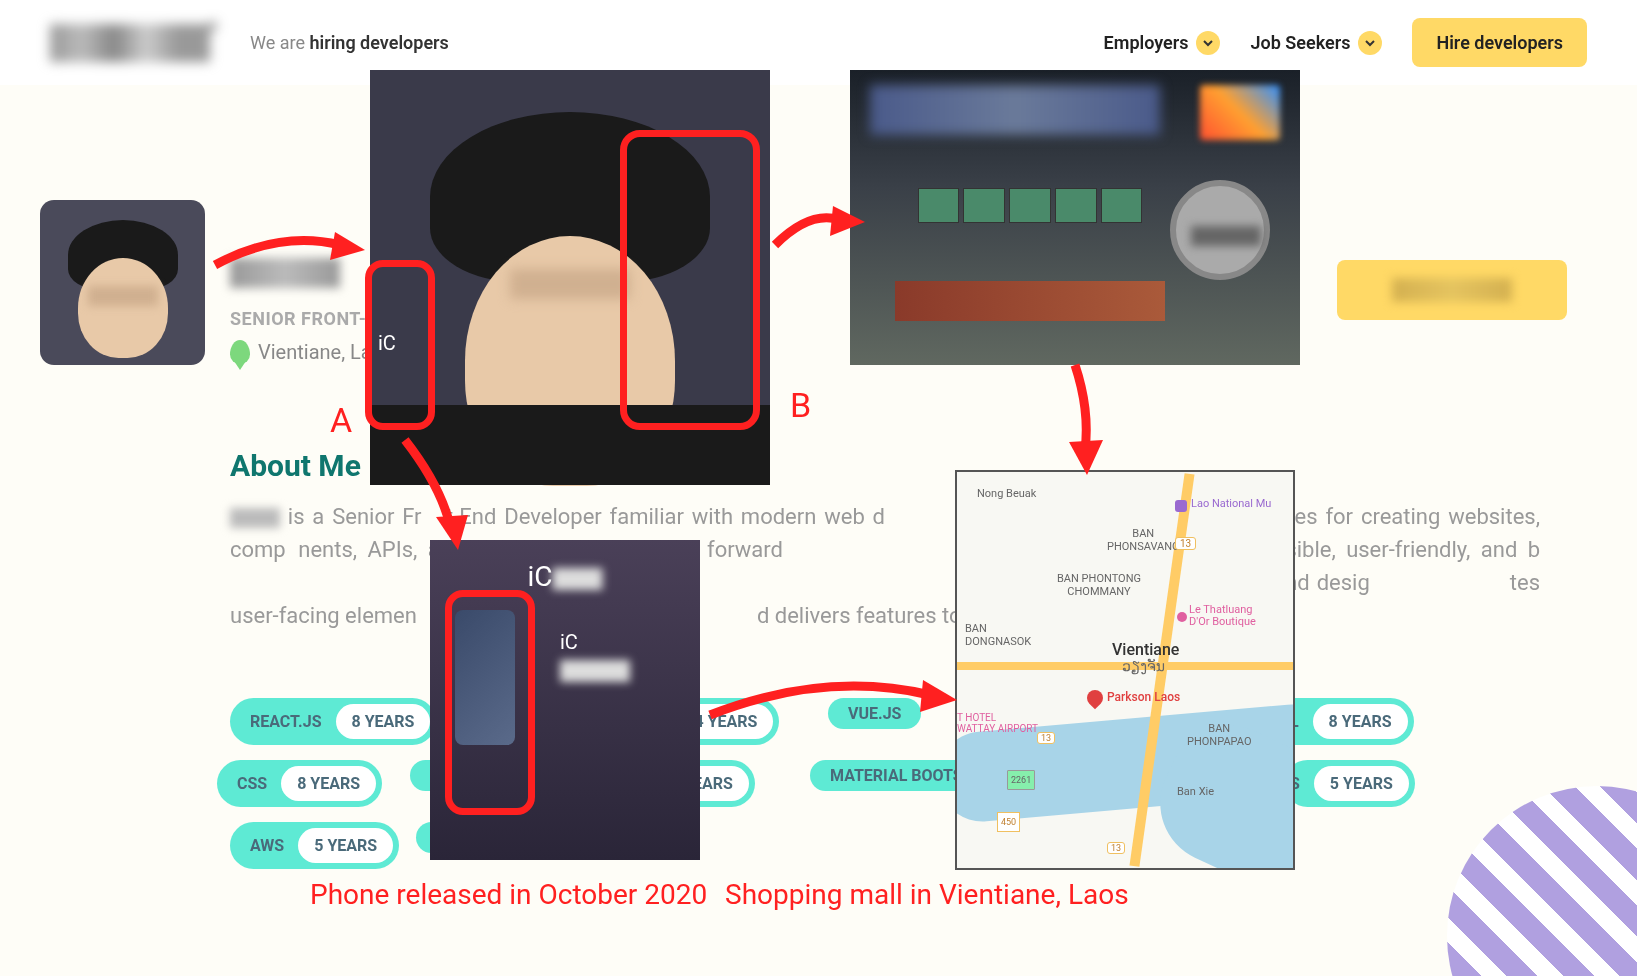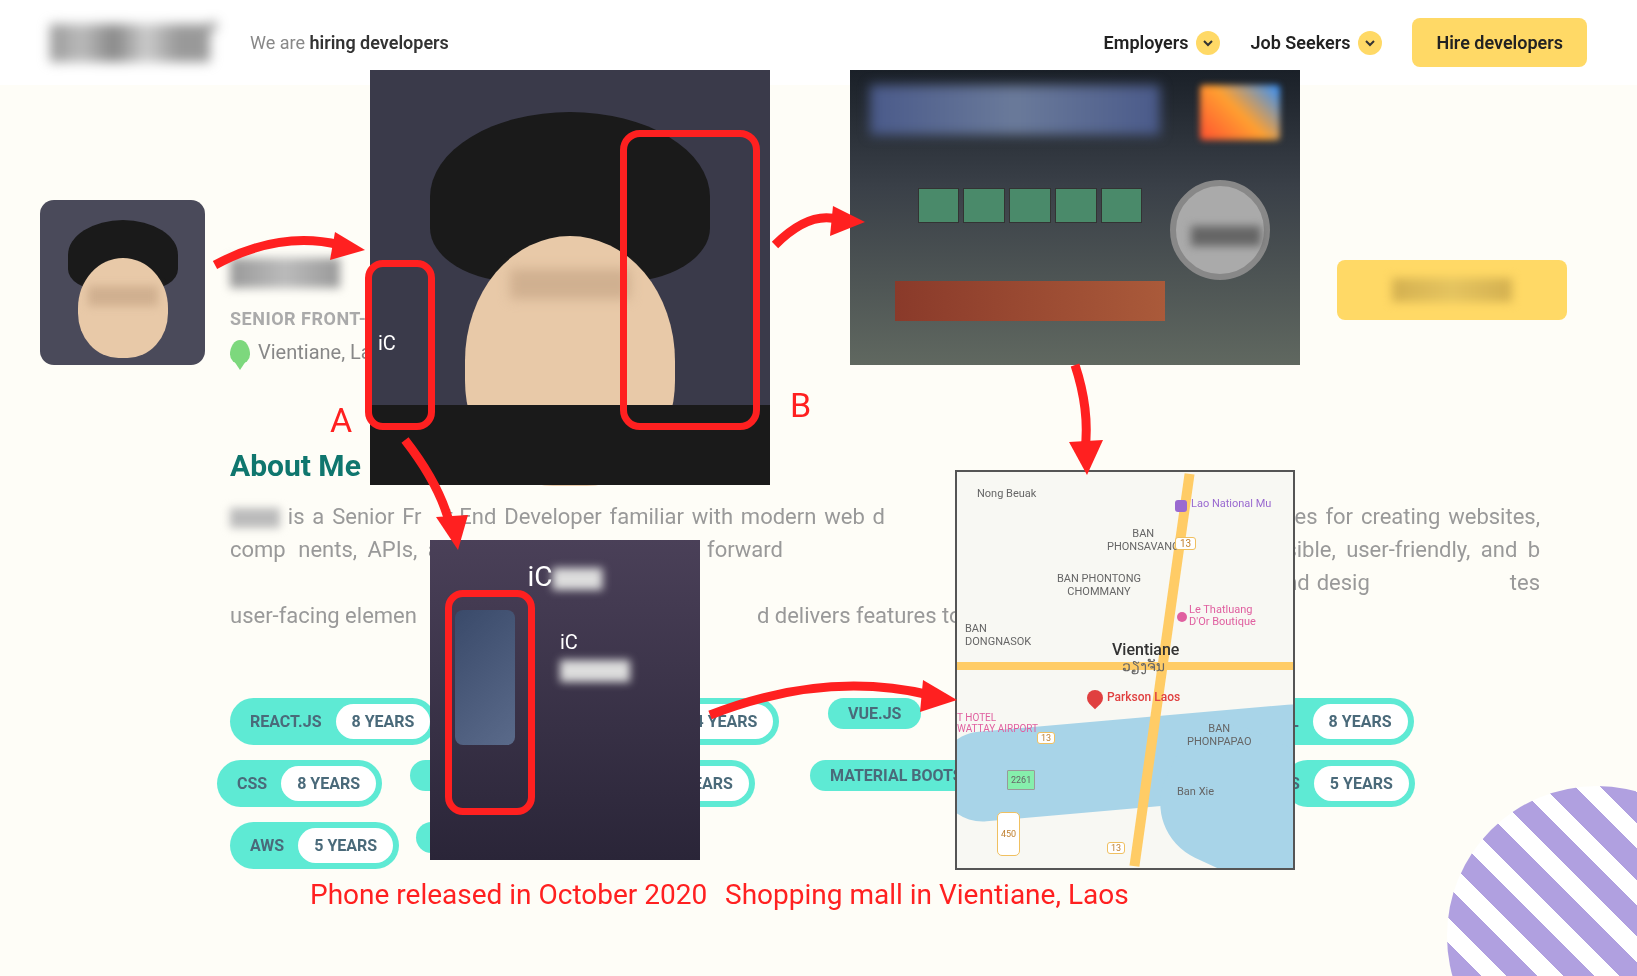--- a/index.html
+++ b/index.html
@@ -540,21 +540,21 @@
 D'Or Boutique</div>
   <div class="map-airport" style="white-space:pre">T HOTEL
 WATTAY AIRPORT</div>
   <div class="map-city">Vientiane</div>
   <div class="map-city-lao">ວຽງຈັນ</div>
   <div class="map-pin"></div>
   <div class="map-pin-label">Parkson Laos</div>
   <div class="map-label" style="left:218px;top:65px;background:#fff;border:1px solid #f0c060;border-radius:3px;padding:0 4px;font-size:10px;color:#c08030">13</div>
   <div class="map-label" style="left:50px;top:298px;background:#86efac;border:1px solid #999;border-radius:1px;padding:4px 3px;font-size:9px">2261</div>
   <div class="map-label" style="left:80px;top:260px;background:#fff;border:1px solid #f0c060;border-radius:3px;padding:0 3px;font-size:9px;color:#c08030">13</div>
-  <div class="map-label" style="left:40px;top:340px;background:#fff;border:1px solid #f0c060;border-radius:5px;padding:16px 3px;font-size:9px;color:#c08030">450</div>
+  <div class="map-label" style="left:40px;top:340px;background:#fff;border:1px solid #f0c060;border-radius:0;padding:4px 3px;font-size:9px;color:#c08030">450</div>
   <div class="map-label" style="left:150px;top:370px;background:#fff;border:1px solid #f0c060;border-radius:3px;padding:0 3px;font-size:9px;color:#c08030">13</div>
 </div>
 
 <div class="arrow" style="left:210px;top:220px">
   <svg width="160" height="60">
     <path class="arrow-path" d="M5 45 Q 70 10 130 25"></path>
     <polygon class="arrow-head" points="125,12 155,30 120,40"></polygon>
   </svg>
 </div>
 <div class="arrow" style="left:770px;top:200px">

